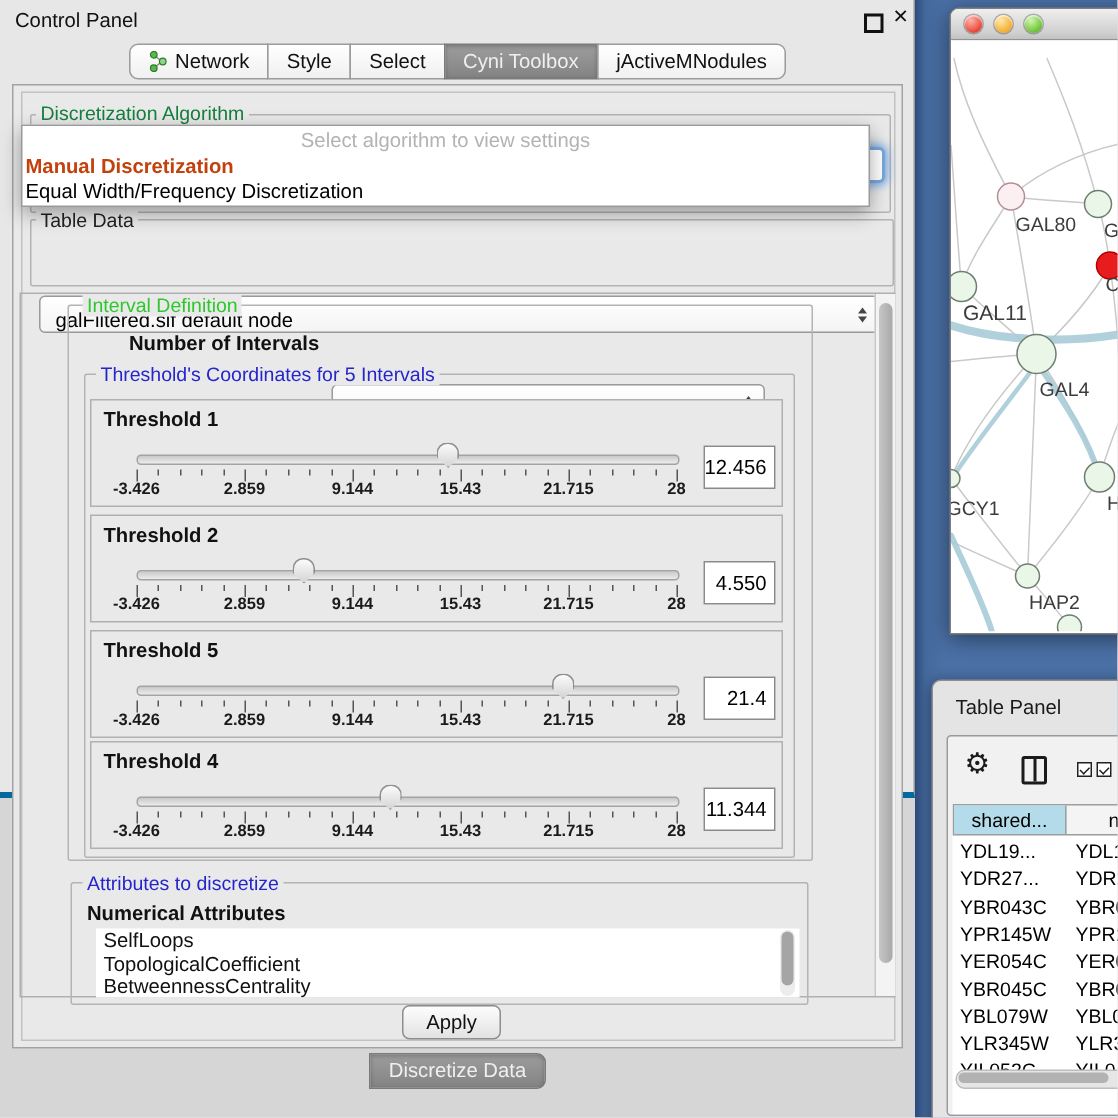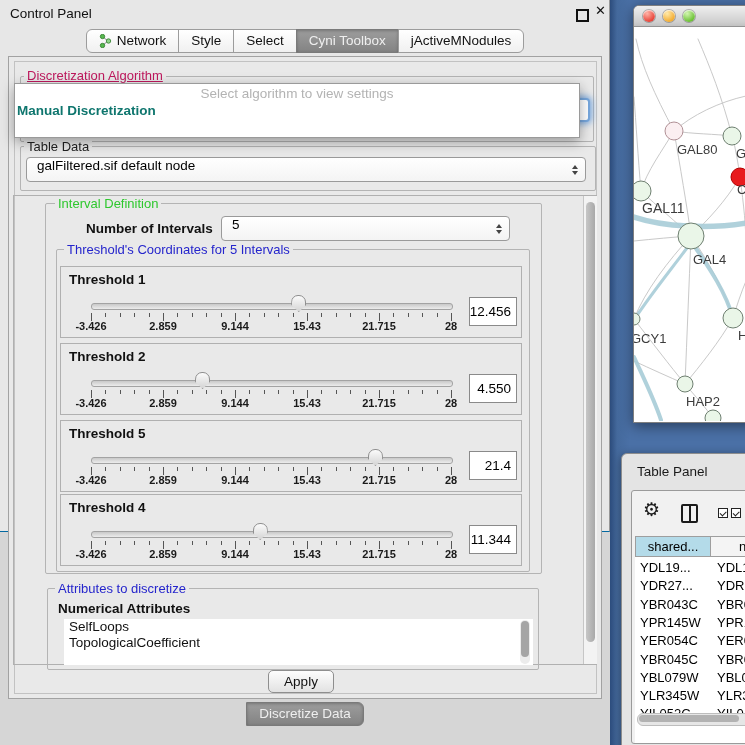--- a/index.html
+++ b/index.html
@@ -44,21 +44,21 @@
   .tbl-rows{position:absolute;left:0;top:23px;right:0;}
   .trow{position:absolute;left:0;height:18px;width:100%;font-size:13px;color:#000;}
   .trow .c1{position:absolute;left:5px;top:1px;width:70px;overflow:hidden;white-space:nowrap;}
   .trow .c2{position:absolute;left:82px;top:1px;width:60px;overflow:hidden;white-space:nowrap;}
   .hscroll{position:absolute;left:2px;bottom:17px;width:112px;height:11px;background:#e6e6e6;
            border:1px solid #bdbdbd;border-radius:6px;}
   .hscroll .thumb{position:absolute;left:1px;top:1px;height:7px;width:100px;background:#b2b2b2;border-radius:5px;}
 
   
   .cp{left:0;top:0;width:610px;height:532px;background:#e7e7e7;
-      border-right:1px solid #979797;border-bottom:1px solid #0369a1;box-sizing:border-box;}
+      border-right:1px solid #979797;border-bottom:4px solid #0369a1;box-sizing:border-box;}
   .cp-title{position:absolute;left:10px;top:6px;font-size:13.5px;color:#111;}
   .float-icon{position:absolute;left:576px;top:9px;width:9px;height:9px;border:2px solid #111;}
   .close-icon{position:absolute;left:595px;top:3px;font-size:13px;font-weight:bold;color:#111;}
 
   .tabbar{position:absolute;left:0;width:610px;display:flex;justify-content:center;}
   .tabbar.top{top:29px;}
   .tabbar.bottom{top:702px;}
   .tab{display:flex;align-items:center;gap:5px;padding:3px 12px 4px;font-size:13.5px;color:#111;
        background:linear-gradient(#ffffff,#f0f0f0);border:1px solid #9c9c9c;margin-left:-1px;cursor:default;}
   .tab:first-child{border-radius:6px 0 0 6px;margin-left:0;}
@@ -67,37 +67,37 @@
            box-shadow:inset 0 1px 3px rgba(0,0,0,.25);}
 
   .cp-content{position:absolute;left:8px;top:56px;width:594px;height:643px;background:#e9e9e9;
               border:1px solid #a2a2a2;box-sizing:border-box;}
   .inner-frame{position:absolute;left:5px;top:4px;right:4px;bottom:4px;border:1px solid #c2c2c2;}
 
   .groupbox{position:absolute;border:1px solid #b4b4b4;border-radius:2px;}
   .grouplabel{position:absolute;font-size:13px;background:#e9e9e9;padding:0 3px;white-space:nowrap;}
   .g-green{color:#2ec82e;}
   .g-blue{color:#2525cc;}
-  .g-gray{color:#be185d;text-decoration:underline;}
+  .g-gray{color:#15803d;}
   .g-dark{color:#222;}
 
   .combo{position:absolute;background:linear-gradient(#ffffff,#f4f4f4);border:1px solid #9a9a9a;
-         border-radius:4px;font-size:13.5px;color:#000;display:flex;align-items:flex-start;padding-left:10px;box-sizing:border-box;}
+         border-radius:4px;font-size:13.5px;color:#000;display:flex;align-items:flex-end;padding-left:10px;box-sizing:border-box;margin-top:40px;}
   .stepper{position:absolute;right:7px;top:50%;transform:translateY(-50%);display:flex;flex-direction:column;gap:2px;}
   .stepper i{display:block;width:0;height:0;border-left:3.5px solid transparent;border-right:3.5px solid transparent;}
   .stepper .up{border-bottom:4px solid #444;}
   .stepper .dn{border-top:4px solid #444;}
 
   .focus-combo{position:absolute;left:26px;top:98px;width:564px;height:24px;background:#fff;
                border:2px solid #77a7dd;border-radius:4px;box-shadow:0 0 6px 2px rgba(90,150,220,.75);box-sizing:border-box;}
 
   .popup{position:absolute;left:14px;top:83px;width:564px;height:53px;background:#fff;
          border:1px solid #9a9a9a;box-shadow:0 4px 12px rgba(0,0,0,.35);z-index:5;}
   .popup .hint{position:absolute;left:0;right:0;top:2px;text-align:center;font-size:13.5px;color:#b3b3b3;}
-  .popup .opt1{position:absolute;left:2px;top:19px;font-size:13.5px;font-weight:bold;color:#0f766e;}
+  .popup .opt1{position:absolute;left:2px;top:19px;font-size:13.5px;font-weight:bold;color:#c2410c;}
   .popup .opt2{position:absolute;left:2px;top:36px;font-size:13.5px;color:#000;}
 
   .viewport{position:absolute;left:13px;top:195px;width:584px;height:470px;border:1px solid #b0b0b0;box-sizing:border-box;}
   .vscroll{position:absolute;left:583px;top:196px;width:13px;height:468px;background:#f3f3f3;border-left:1px solid #c6c6c6;}
   .vscroll .thumb{position:absolute;left:2px;top:6px;width:9px;height:440px;border-radius:5px;
                   background:linear-gradient(90deg,#c6c6c6,#a9a9a9);}
 
   .numlabel{position:absolute;left:86px;top:221px;font-size:13.5px;font-weight:bold;color:#111;}
 
   .tbox{position:absolute;left:60px;width:460px;height:70px;border:1px solid #b0b0b0;background:#e9e9e9;}
@@ -277,20 +277,21 @@
       <div class="inner-frame"></div>
     </div>
 
     <div class="groupbox" style="left:20px;top:76px;width:572px;height:64px;"></div>
     <div class="grouplabel g-gray" style="left:24px;top:68px;">Discretization Algorithm</div>
     <div class="focus-combo"></div>
 
     <div class="popup">
       <div class="hint">Select algorithm to view settings</div>
       <div class="opt1">Manual Discretization</div>
+      <div class="opt2">Equal Width/Frequency Discretization</div>
     </div>
 
     <div class="groupbox" style="left:20px;top:146px;width:574px;height:43px;"></div>
     <div class="grouplabel g-dark" style="left:24px;top:139px;">Table Data</div>
     <div class="combo" style="left:26px;top:157px;width:560px;height:25px;">
       <span>galFiltered.sif default node</span>
       <span class="stepper">
           <i class="up"></i>
           <i class="dn"></i>
         </span>
@@ -477,20 +478,21 @@
           <div class="valbox">11.344</div>
         </div>
       </div>
 
     <div class="groupbox" style="left:47px;top:588px;width:490px;height:80px;"></div>
     <div class="grouplabel g-blue" style="left:55px;top:581px;">Attributes to discretize</div>
     <div class="attr-sub">Numerical Attributes</div>
     <div class="attr-list" id="attr-list">
         <div class="attr-item">SelfLoops</div>
         <div class="attr-item">TopologicalCoefficient</div>
+        <div class="attr-item">BetweennessCentrality</div>
       </div>
     <div class="list-scroll">
       <div class="thumb"></div>
     </div>
 
     <button class="apply-btn">Apply</button>
 
     <div class="tabbar bottom" id="bottom-tabbar">
         <div class="tab sel">
           <span>Discretize Data</span>

